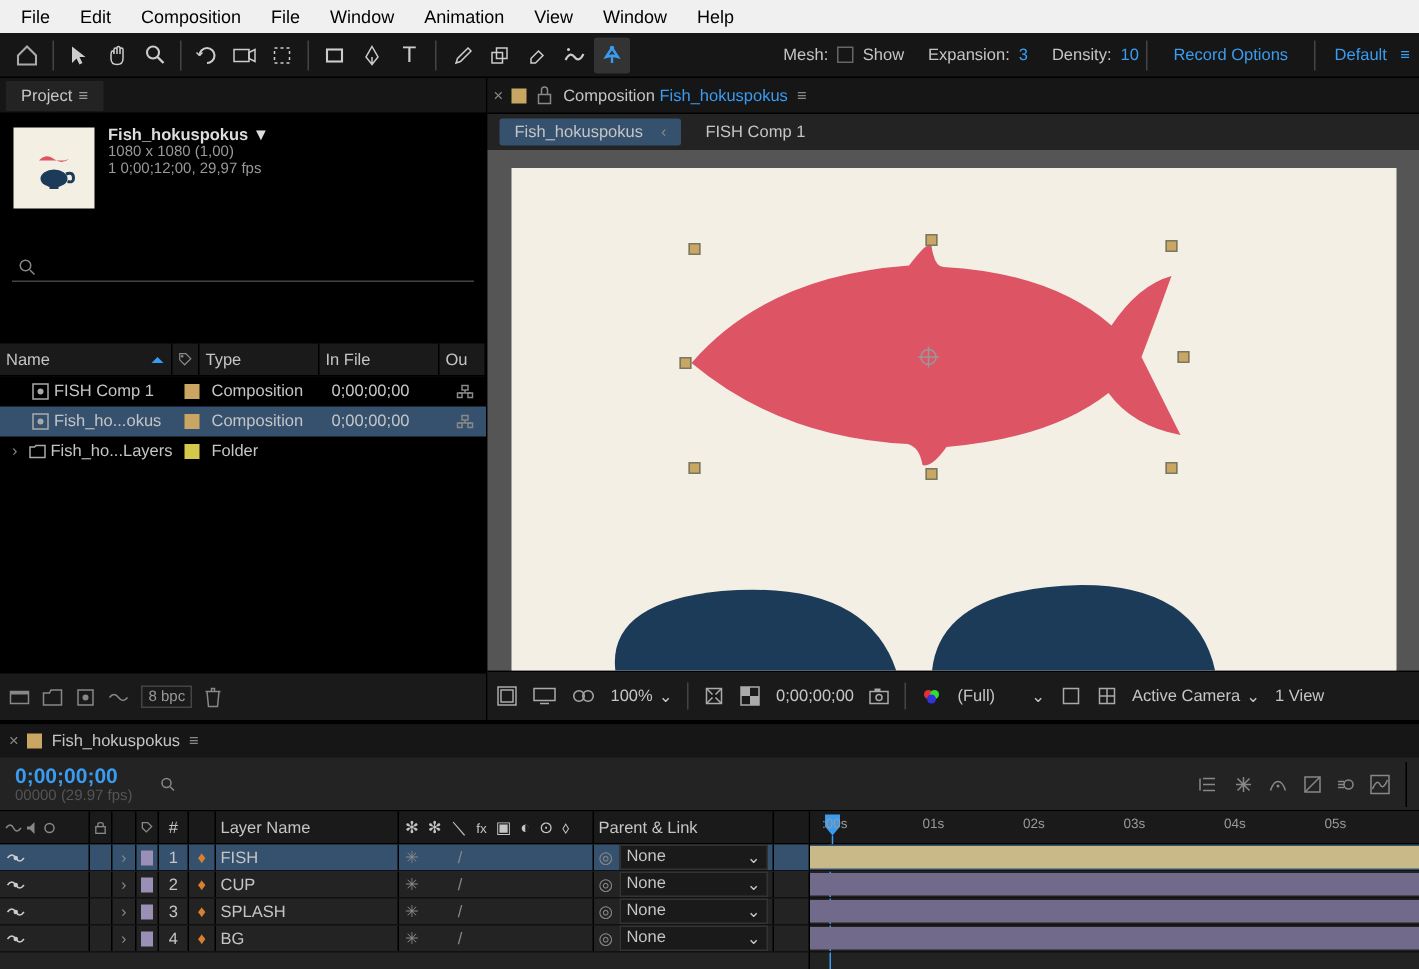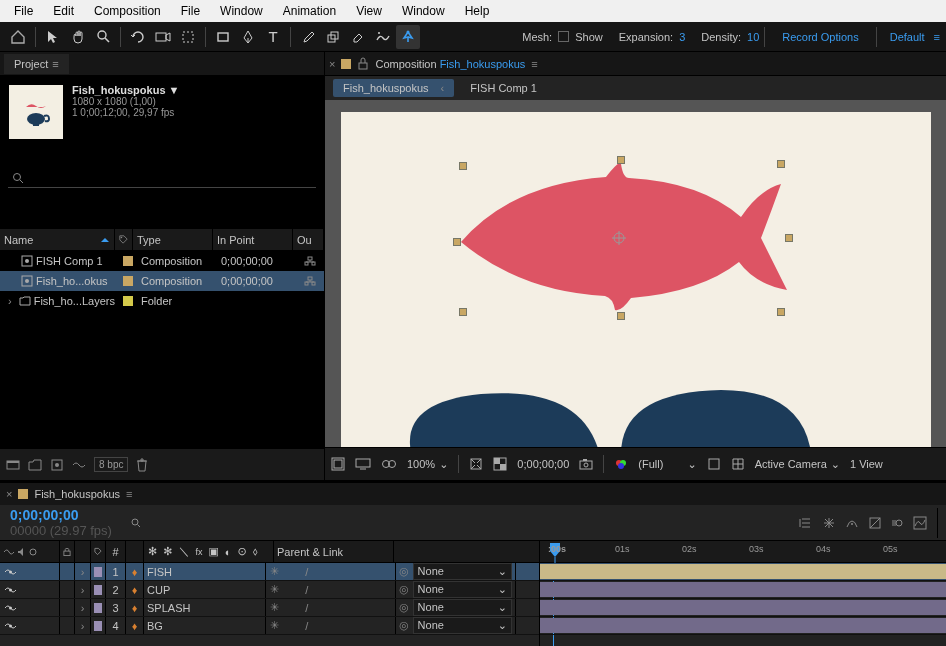--- a/index.html
+++ b/index.html
@@ -66,21 +66,21 @@
 .sel-anchor{position:absolute;width:16px;height:16px;display:flex;align-items:center;justify-content:center}
 .viewer-controls{height:28px;background:#1a1a1a;display:flex;align-items:center;gap:10px;padding:16px 6px;border-top:1px solid #000}
 .viewer-controls .sep{width:1px;height:18px;background:#444}
 .dropdown{display:flex;align-items:center;gap:4px;font-size:11px}
 
 .timeline{height:166px;background:#232323;border-top:3px solid #000;display:flex;flex-direction:column}
 .timeline-tabs{height:22px;background:#161616;display:flex;align-items:center;padding:0 6px;gap:6px}
 .timeline-head{height:36px;display:flex;align-items:center;border-bottom:1px solid #000}
 .time-display{padding:4px 10px}
 .timecode{color:#3a9cf0;font-size:14px;font-weight:bold}
-.timecode-sub{color:#555;font-size:13px}
+.timecode-sub{color:#555;font-size:10px}
 .timeline-search{flex:0 0 220px;display:flex;align-items:center;gap:4px;padding:0 8px}
 .timeline-search input{background:transparent;border:none;flex:1;color:#ccc;outline:none}
 .timeline-tools{display:flex;align-items:center;gap:10px;margin-left:auto;padding:0 8px}
 .timeline-body{flex:1;display:flex}
 .layer-panel{width:540px;border-right:1px solid #000}
 .layer-headers{height:22px;background:#1a1a1a;display:flex;align-items:center;font-size:10px;border-bottom:1px solid #000}
 .layer-row{height:18px;display:flex;align-items:center;font-size:10px;border-bottom:1px solid #111}
 .layer-row.sel{background:#35516e}
 .lh-cell{padding:0 3px;border-right:1px solid #000;height:100%;display:flex;align-items:center}
 .c-av{width:60px;display:flex;gap:2px}
@@ -268,21 +268,21 @@
         <div class="cell col-tag">
             <svg width="11" height="11" viewBox="0 0 11 11">
               <path d="M1 1 L6 1 L10 5 L5 10 L1 6 Z" fill="none" stroke="#888"></path>
               <circle cx="3" cy="3" r="1" fill="#888"></circle>
             </svg>
           </div>
         <div class="cell col-type">
             <span>Type</span>
           </div>
         <div class="cell col-in">
-            <span>In Point</span>
+            <span>In File</span>
           </div>
         <div class="cell" style="flex:1">
             <span>Ou</span>
           </div>
       </div>
       <div id="project-rows">
           <div class="list-row">
             <div class="cell col-name">
               <span style="width:10px"></span>
               <span class="list-icon">
@@ -563,20 +563,21 @@
             </svg>
           </div>
         <div class="lh-cell" style="width:16px"></div>
         <div class="lh-cell c-tag">
             <svg width="9" height="9" viewBox="0 0 9 9">
               <path d="M1 1 L5 1 L8 4 L4 8 L1 5 Z" fill="none" stroke="#888"></path>
             </svg>
           </div>
         <div class="lh-cell c-num">#</div>
         <div class="lh-cell" style="width:18px"></div>
+        <div class="lh-cell c-name">Layer Name</div>
         <div class="lh-cell c-switches">
           <span>✻</span>
           <span>✻</span>
           <span>＼</span>
           <span style="font-size:9px">fx</span>
           <span>▣</span>
           <span>◐</span>
           <span>⊙</span>
           <span>⬨</span>
         </div>
@@ -718,21 +719,21 @@
         </div>
     </div>
     <div class="track-panel">
       <div class="ruler" id="ruler">
         <div class="playhead">
             <svg viewBox="0 0 14 22">
               <path d="M2 2 L12 2 L12 10 L7 16 L2 10 Z" fill="#3a9cf0"></path>
               <line x1="7" y1="16" x2="7" y2="22" stroke="#3a9cf0"></line>
             </svg>
           </div>
-      <div class="tick" style="left: 8px; font-weight: bold;">:00s</div>
+      <div class="tick" style="left: 8px;">:00s</div>
           <div class="tick" style="left: 75px;">01s</div>
           <div class="tick" style="left: 142px;">02s</div>
           <div class="tick" style="left: 209px;">03s</div>
           <div class="tick" style="left: 276px;">04s</div>
           <div class="tick" style="left: 343px;">05s</div>
         </div>
       <div class="playline"></div>
       <div id="track-rows">
           <div class="track-row sel">
             <div class="bar sand"></div>

